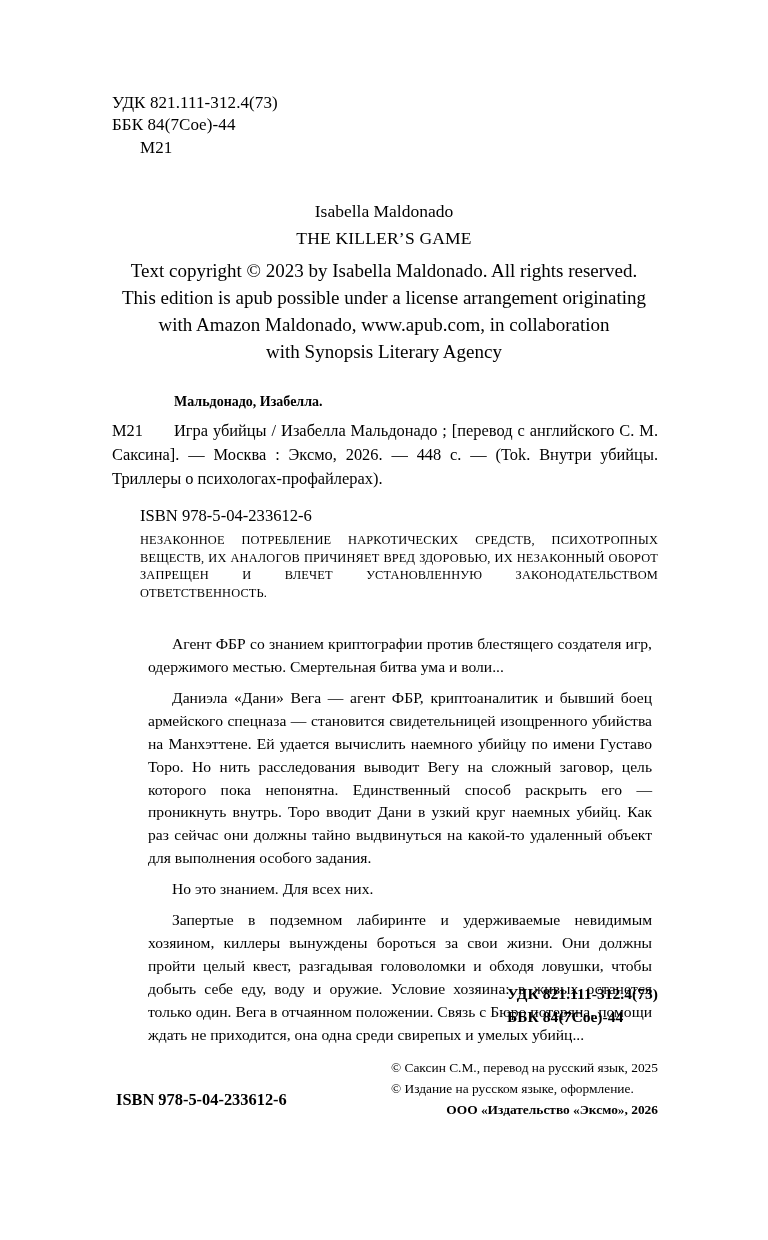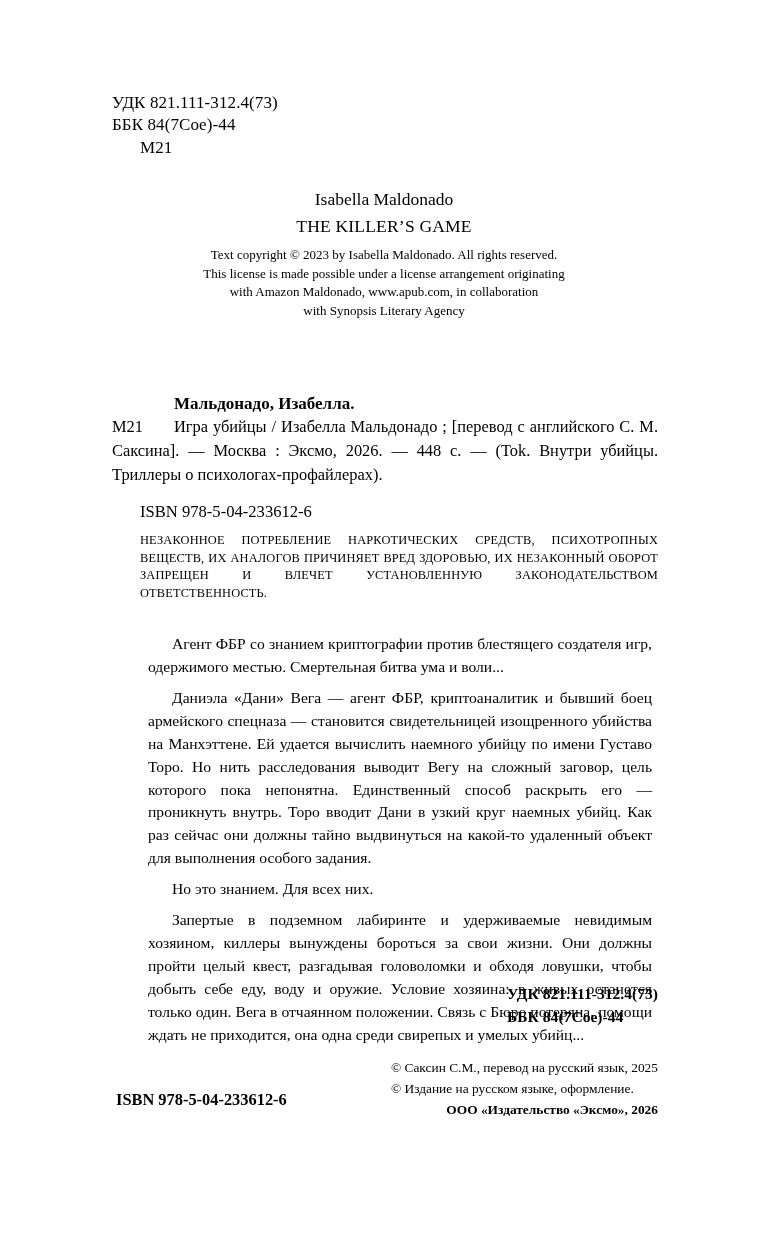--- a/index.html
+++ b/index.html
@@ -32,51 +32,51 @@
     line-height: 1.32;
     letter-spacing: 0.1px;
   }
   .udk-line { white-space: pre; }
   .udk-line.indent { padding-left: 28px; }
 
   
   .orig-block {
     position: absolute;
     left: 0;
-    top: 186px;
+    top: 198px;
     width: 768px;
     text-align: center;
   }
   .orig-author {
     font-size: 17.5px;
     line-height: 1.5;
   }
   .orig-title {
     font-size: 17.5px;
     line-height: 1.6;
     letter-spacing: 0.2px;
   }
   .copyright-lines {
     margin-top: 6px;
-    font-size: 13px;
+    font-size: 19px;
     line-height: 1.42;
   }
 
   
   .bib-block {
     position: absolute;
     left: 112px;
     top: 394px;
     width: 546px;
   }
   .bib-author {
     font-weight: bold;
-    font-size: 17px;
+    font-size: 14px;
     padding-left: 62px;
-    margin-bottom: 1px;
+    margin-bottom: 9px;
   }
   .bib-body {
     position: relative;
     font-size: 16.4px;
     line-height: 1.45;
     text-align: justify;
   }
   .bib-sigla {
     position: absolute;
     left: 0;
@@ -158,21 +158,21 @@
     <div class="udk-line">УДК 821.111-312.4(73)</div>
     <div class="udk-line">ББК 84(7Coe)-44</div>
     <div class="udk-line indent">М21</div>
   </div>
 
   <div class="orig-block">
     <div class="orig-author">Isabella Maldonado</div>
     <div class="orig-title">THE KILLER’S GAME</div>
     <div class="copyright-lines">
       <div>Text copyright © 2023 by Isabella Maldonado. All rights reserved.</div>
-      <div>This license is made possible under a license arrangement originating</div>
+      <div>This edition is apub possible under a license arrangement originating</div>
       <div>with Amazon Maldonado, www.apub.com, in collaboration</div>
       <div>with Synopsis Literary Agency</div>
     </div>
   </div>
 
   <div class="bib-block">
     <div class="bib-author">Мальдонадо, Изабелла.</div>
     <div class="bib-body">
       <span class="bib-sigla">М21</span>
       <div class="bib-text">Игра убийцы / Изабелла Мальдонадо ; [перевод с англий­ского С. М. Саксина]. — Москва : Эксмо, 2026. — 448 с. — (Tok. Внутри убийцы. Триллеры о психологах-профайлерах).</div>

